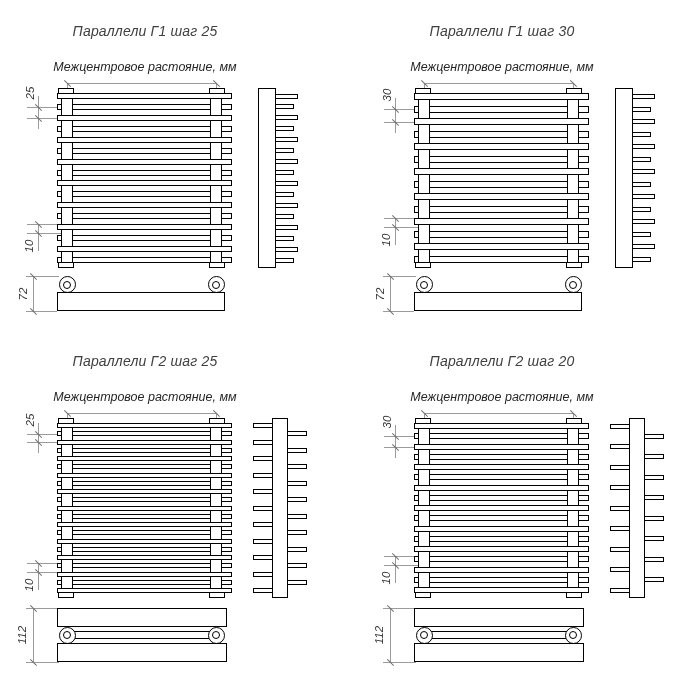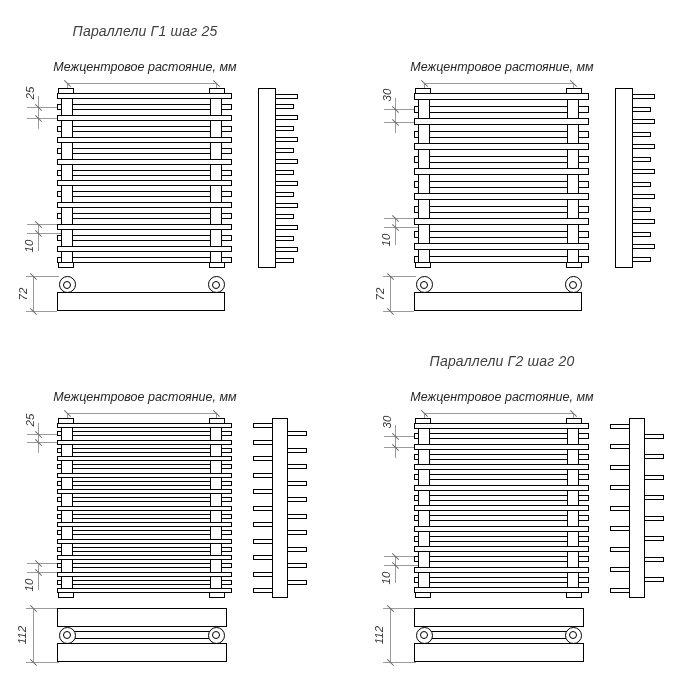--- a/index.html
+++ b/index.html
@@ -94,20 +94,21 @@
       <div class="abs" style="left: 33px; top: 276px; width: 1px; height: 35px; background: rgb(155, 155, 155); z-index: 0;"></div>
       <div class="abs" style="left: 26px; top: 276px; width: 33px; height: 1px; background: rgb(155, 155, 155); z-index: 0;"></div>
       <div class="abs" style="left: 26px; top: 311px; width: 31px; height: 1px; background: rgb(155, 155, 155); z-index: 0;"></div>
       <div class="abs" style="left: 29px; top: 276px; width: 9px; height: 1px; background: rgb(112, 112, 112); transform: rotate(45deg); z-index: 1;"></div>
       <div class="abs" style="left: 29px; top: 311px; width: 9px; height: 1px; background: rgb(112, 112, 112); transform: rotate(45deg); z-index: 1;"></div>
       <div class="dimtxt" style="left: 23px; top: 293.5px;">72</div>
     </div>
 </div>
 
 <div class="quadrant" style="left:357px;top:0">
+  <div class="title">Параллели Г1 шаг 30</div>
   <div class="subtitle">Межцентровое растояние, мм</div>
   <div class="drawing">
       <div class="abs" style="left: 67px; top: 83px; width: 149px; height: 1px; background: rgb(155, 155, 155); z-index: 0;"></div>
       <div class="abs" style="left: 67px; top: 83px; width: 1px; height: 6px; background: rgb(155, 155, 155); z-index: 0;"></div>
       <div class="abs" style="left: 216px; top: 83px; width: 1px; height: 6px; background: rgb(155, 155, 155); z-index: 0;"></div>
       <div class="abs" style="left: 63px; top: 83px; width: 9px; height: 1px; background: rgb(112, 112, 112); transform: rotate(45deg); z-index: 1;"></div>
       <div class="abs" style="left: 212px; top: 83px; width: 9px; height: 1px; background: rgb(112, 112, 112); transform: rotate(45deg); z-index: 1;"></div>
       <div class="abs" style="left: 61px; top: 88px; width: 12px; height: 180px; border: 1.4px solid rgb(0, 0, 0); background: rgb(255, 255, 255); z-index: 3;"></div>
       <div class="abs" style="left: 210px; top: 88px; width: 12px; height: 180px; border: 1.4px solid rgb(0, 0, 0); background: rgb(255, 255, 255); z-index: 3;"></div>
       <div class="abs" style="left: 58px; top: 88px; width: 16px; height: 6px; border: 1.4px solid rgb(0, 0, 0); background: rgb(255, 255, 255); z-index: 3;"></div>
@@ -163,20 +164,21 @@
       <div class="abs" style="left: 33px; top: 276px; width: 1px; height: 35px; background: rgb(155, 155, 155); z-index: 0;"></div>
       <div class="abs" style="left: 26px; top: 276px; width: 33px; height: 1px; background: rgb(155, 155, 155); z-index: 0;"></div>
       <div class="abs" style="left: 26px; top: 311px; width: 31px; height: 1px; background: rgb(155, 155, 155); z-index: 0;"></div>
       <div class="abs" style="left: 29px; top: 276px; width: 9px; height: 1px; background: rgb(112, 112, 112); transform: rotate(45deg); z-index: 1;"></div>
       <div class="abs" style="left: 29px; top: 311px; width: 9px; height: 1px; background: rgb(112, 112, 112); transform: rotate(45deg); z-index: 1;"></div>
       <div class="dimtxt" style="left: 23px; top: 293.5px;">72</div>
     </div>
 </div>
 
 <div class="quadrant" style="left:0;top:330px">
+  <div class="title">Параллели Г2 шаг 25</div>
   <div class="subtitle">Межцентровое растояние, мм</div>
   <div class="drawing">
       <div class="abs" style="left: 67px; top: 83px; width: 149px; height: 1px; background: rgb(155, 155, 155); z-index: 0;"></div>
       <div class="abs" style="left: 67px; top: 83px; width: 1px; height: 6px; background: rgb(155, 155, 155); z-index: 0;"></div>
       <div class="abs" style="left: 216px; top: 83px; width: 1px; height: 6px; background: rgb(155, 155, 155); z-index: 0;"></div>
       <div class="abs" style="left: 63px; top: 83px; width: 9px; height: 1px; background: rgb(112, 112, 112); transform: rotate(45deg); z-index: 1;"></div>
       <div class="abs" style="left: 212px; top: 83px; width: 9px; height: 1px; background: rgb(112, 112, 112); transform: rotate(45deg); z-index: 1;"></div>
       <div class="abs" style="left: 61px; top: 88px; width: 12px; height: 180px; border: 1.4px solid rgb(0, 0, 0); background: rgb(255, 255, 255); z-index: 3;"></div>
       <div class="abs" style="left: 210px; top: 88px; width: 12px; height: 180px; border: 1.4px solid rgb(0, 0, 0); background: rgb(255, 255, 255); z-index: 3;"></div>
       <div class="abs" style="left: 58px; top: 88px; width: 16px; height: 6px; border: 1.4px solid rgb(0, 0, 0); background: rgb(255, 255, 255); z-index: 3;"></div>

